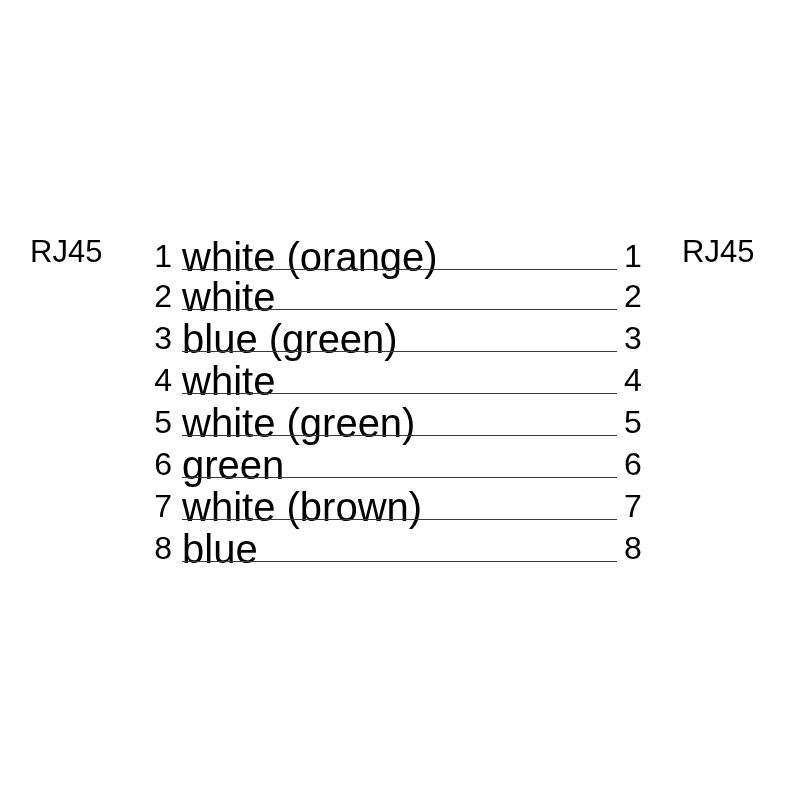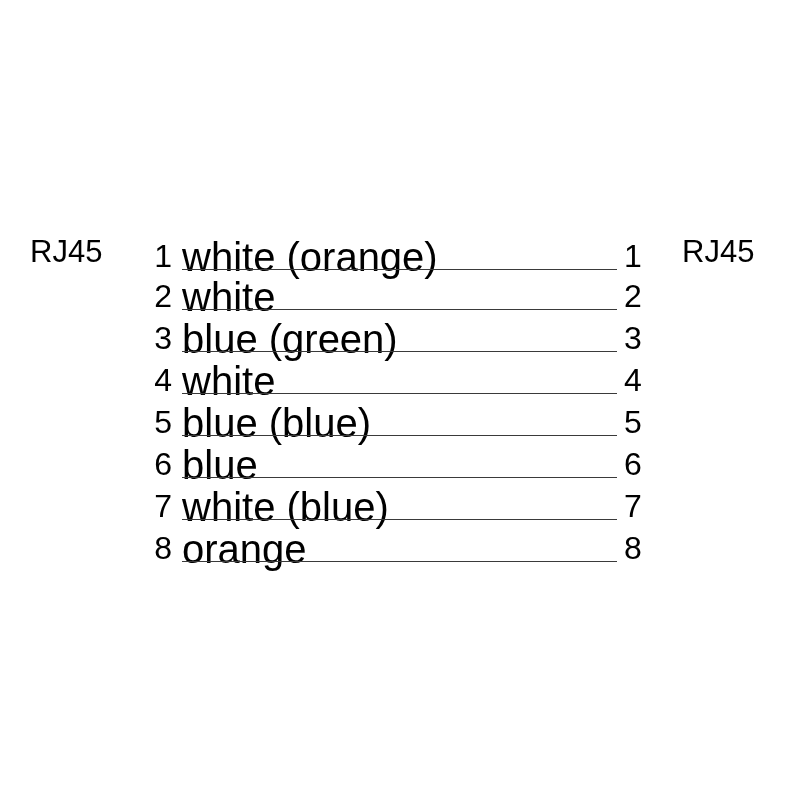--- a/index.html
+++ b/index.html
@@ -113,39 +113,39 @@
 
   <div class="wire-row" style="top:393px">
     <span class="pin-number left">4</span>
     <span class="wire-label">white</span>
     <span class="wire-line"></span>
     <span class="pin-number right">4</span>
   </div>
 
   <div class="wire-row" style="top:435px">
     <span class="pin-number left">5</span>
-    <span class="wire-label">blue (blue)</span>
+    <span class="wire-label">white (green)</span>
     <span class="wire-line"></span>
     <span class="pin-number right">5</span>
   </div>
 
   <div class="wire-row" style="top:477px">
     <span class="pin-number left">6</span>
-    <span class="wire-label">blue</span>
+    <span class="wire-label">green</span>
     <span class="wire-line"></span>
     <span class="pin-number right">6</span>
   </div>
 
   <div class="wire-row" style="top:519px">
     <span class="pin-number left">7</span>
-    <span class="wire-label">white (blue)</span>
+    <span class="wire-label">white (brown)</span>
     <span class="wire-line"></span>
     <span class="pin-number right">7</span>
   </div>
 
   <div class="wire-row" style="top:561px">
     <span class="pin-number left">8</span>
-    <span class="wire-label">orange</span>
+    <span class="wire-label">blue</span>
     <span class="wire-line"></span>
     <span class="pin-number right">8</span>
   </div>
 
 </div>
 
 </body></html>

